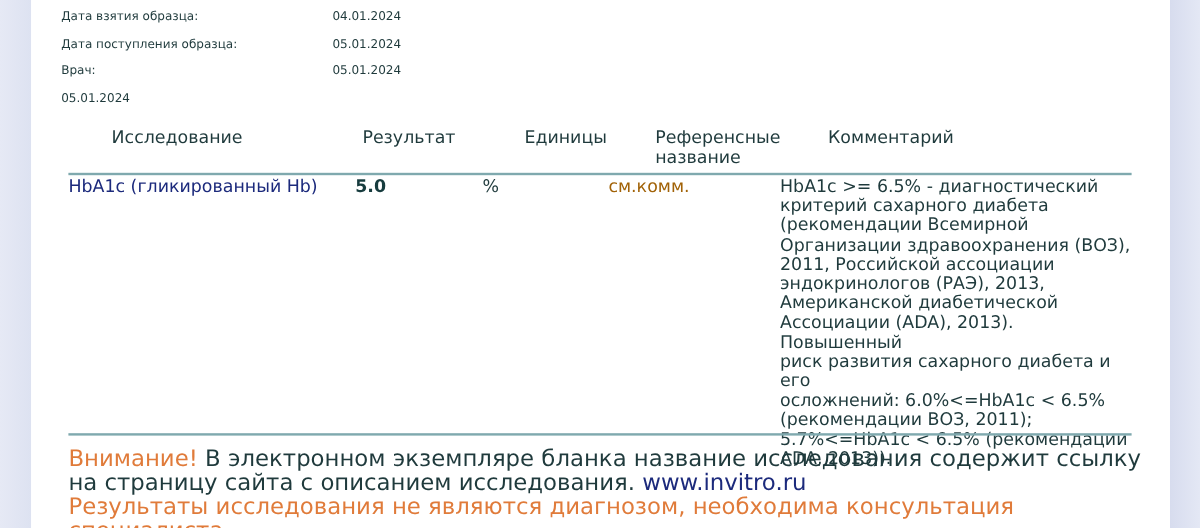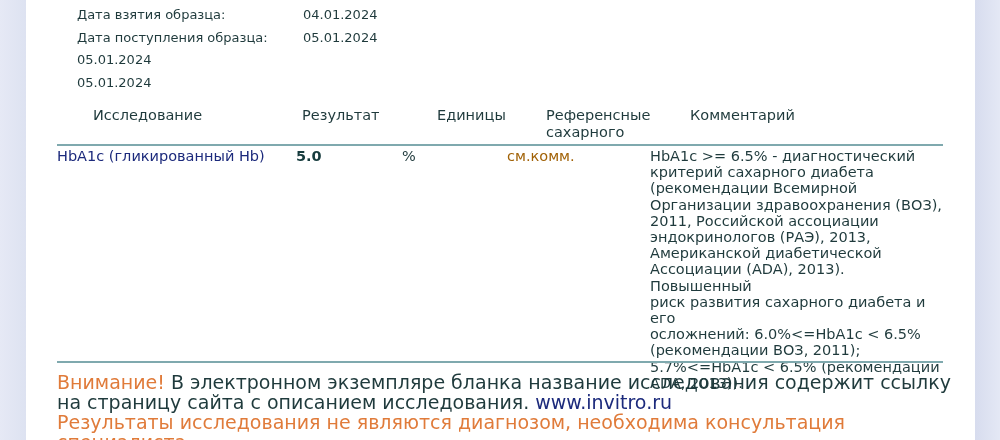--- a/index.html
+++ b/index.html
@@ -15,21 +15,21 @@
     background: linear-gradient(to right, #e6e9f5, #dde2f1);
   }
   .side-right {
     position: absolute; right: 0; top: 0; width: 25px; height: 440px;
     background: linear-gradient(to right, #d7dcee, #e4e8f5);
   }
   .page {
     position: absolute; left: 26px; top: 0; width: 949px; height: 440px;
     background: #ffffff;
   }
-  .meta { position: absolute; left: 51px; top: 4px; font-size: 13px; line-height: 22.5px; }
+  .meta { position: absolute; left: 25px; top: 4px; font-size: 10px; line-height: 22.5px; }
   .meta-row { display: flex; }
   .meta-label { width: 226px; color: #1f3a3c; }
   .meta-value { color: #1f3a3c; }
 
   .table-head { position: absolute; top: 107px; left: 35px; width: 882px; font-size: 14.5px; line-height: 17px; color: #1f3a3c; }
   .th { position: absolute; top: 0; margin-left: 32px; }
   .th-study { left: 0; }
   .th-result { left: 209px; }
   .th-units { left: 344px; }
   .th-ref { left: 453px; }
@@ -63,33 +63,34 @@
   <div class="meta">
     <div class="meta-row">
       <span class="meta-label">Дата взятия образца:</span>
       <span class="meta-value">04.01.2024</span>
     </div>
     <div class="meta-row">
       <span class="meta-label">Дата поступления образца:</span>
       <span class="meta-value">05.01.2024</span>
     </div>
     <div class="meta-row">
+      <span class="meta-label">Врач:</span>
       <span class="meta-value">05.01.2024</span>
     </div>
     <div class="meta-row">
       <span class="meta-value">05.01.2024</span>
     </div>
   </div>
 
   <div class="table-head">
     <span class="th th-study">Исследование</span>
     <span class="th th-result">Результат</span>
     <span class="th th-units">Единицы</span>
     <span class="th th-ref" style="white-space: pre-line;">Референсные
-сахарного</span>
+название</span>
     <span class="th th-comment">Комментарий</span>
   </div>
 
   <div class="rule rule-top"></div>
 
   <div class="row">
     <span class="cell c-study">HbA1c (гликированный Hb)</span>
     <span class="cell c-result">5.0</span>
     <span class="cell c-units">%</span>
     <span class="cell c-ref">см.комм.</span>

